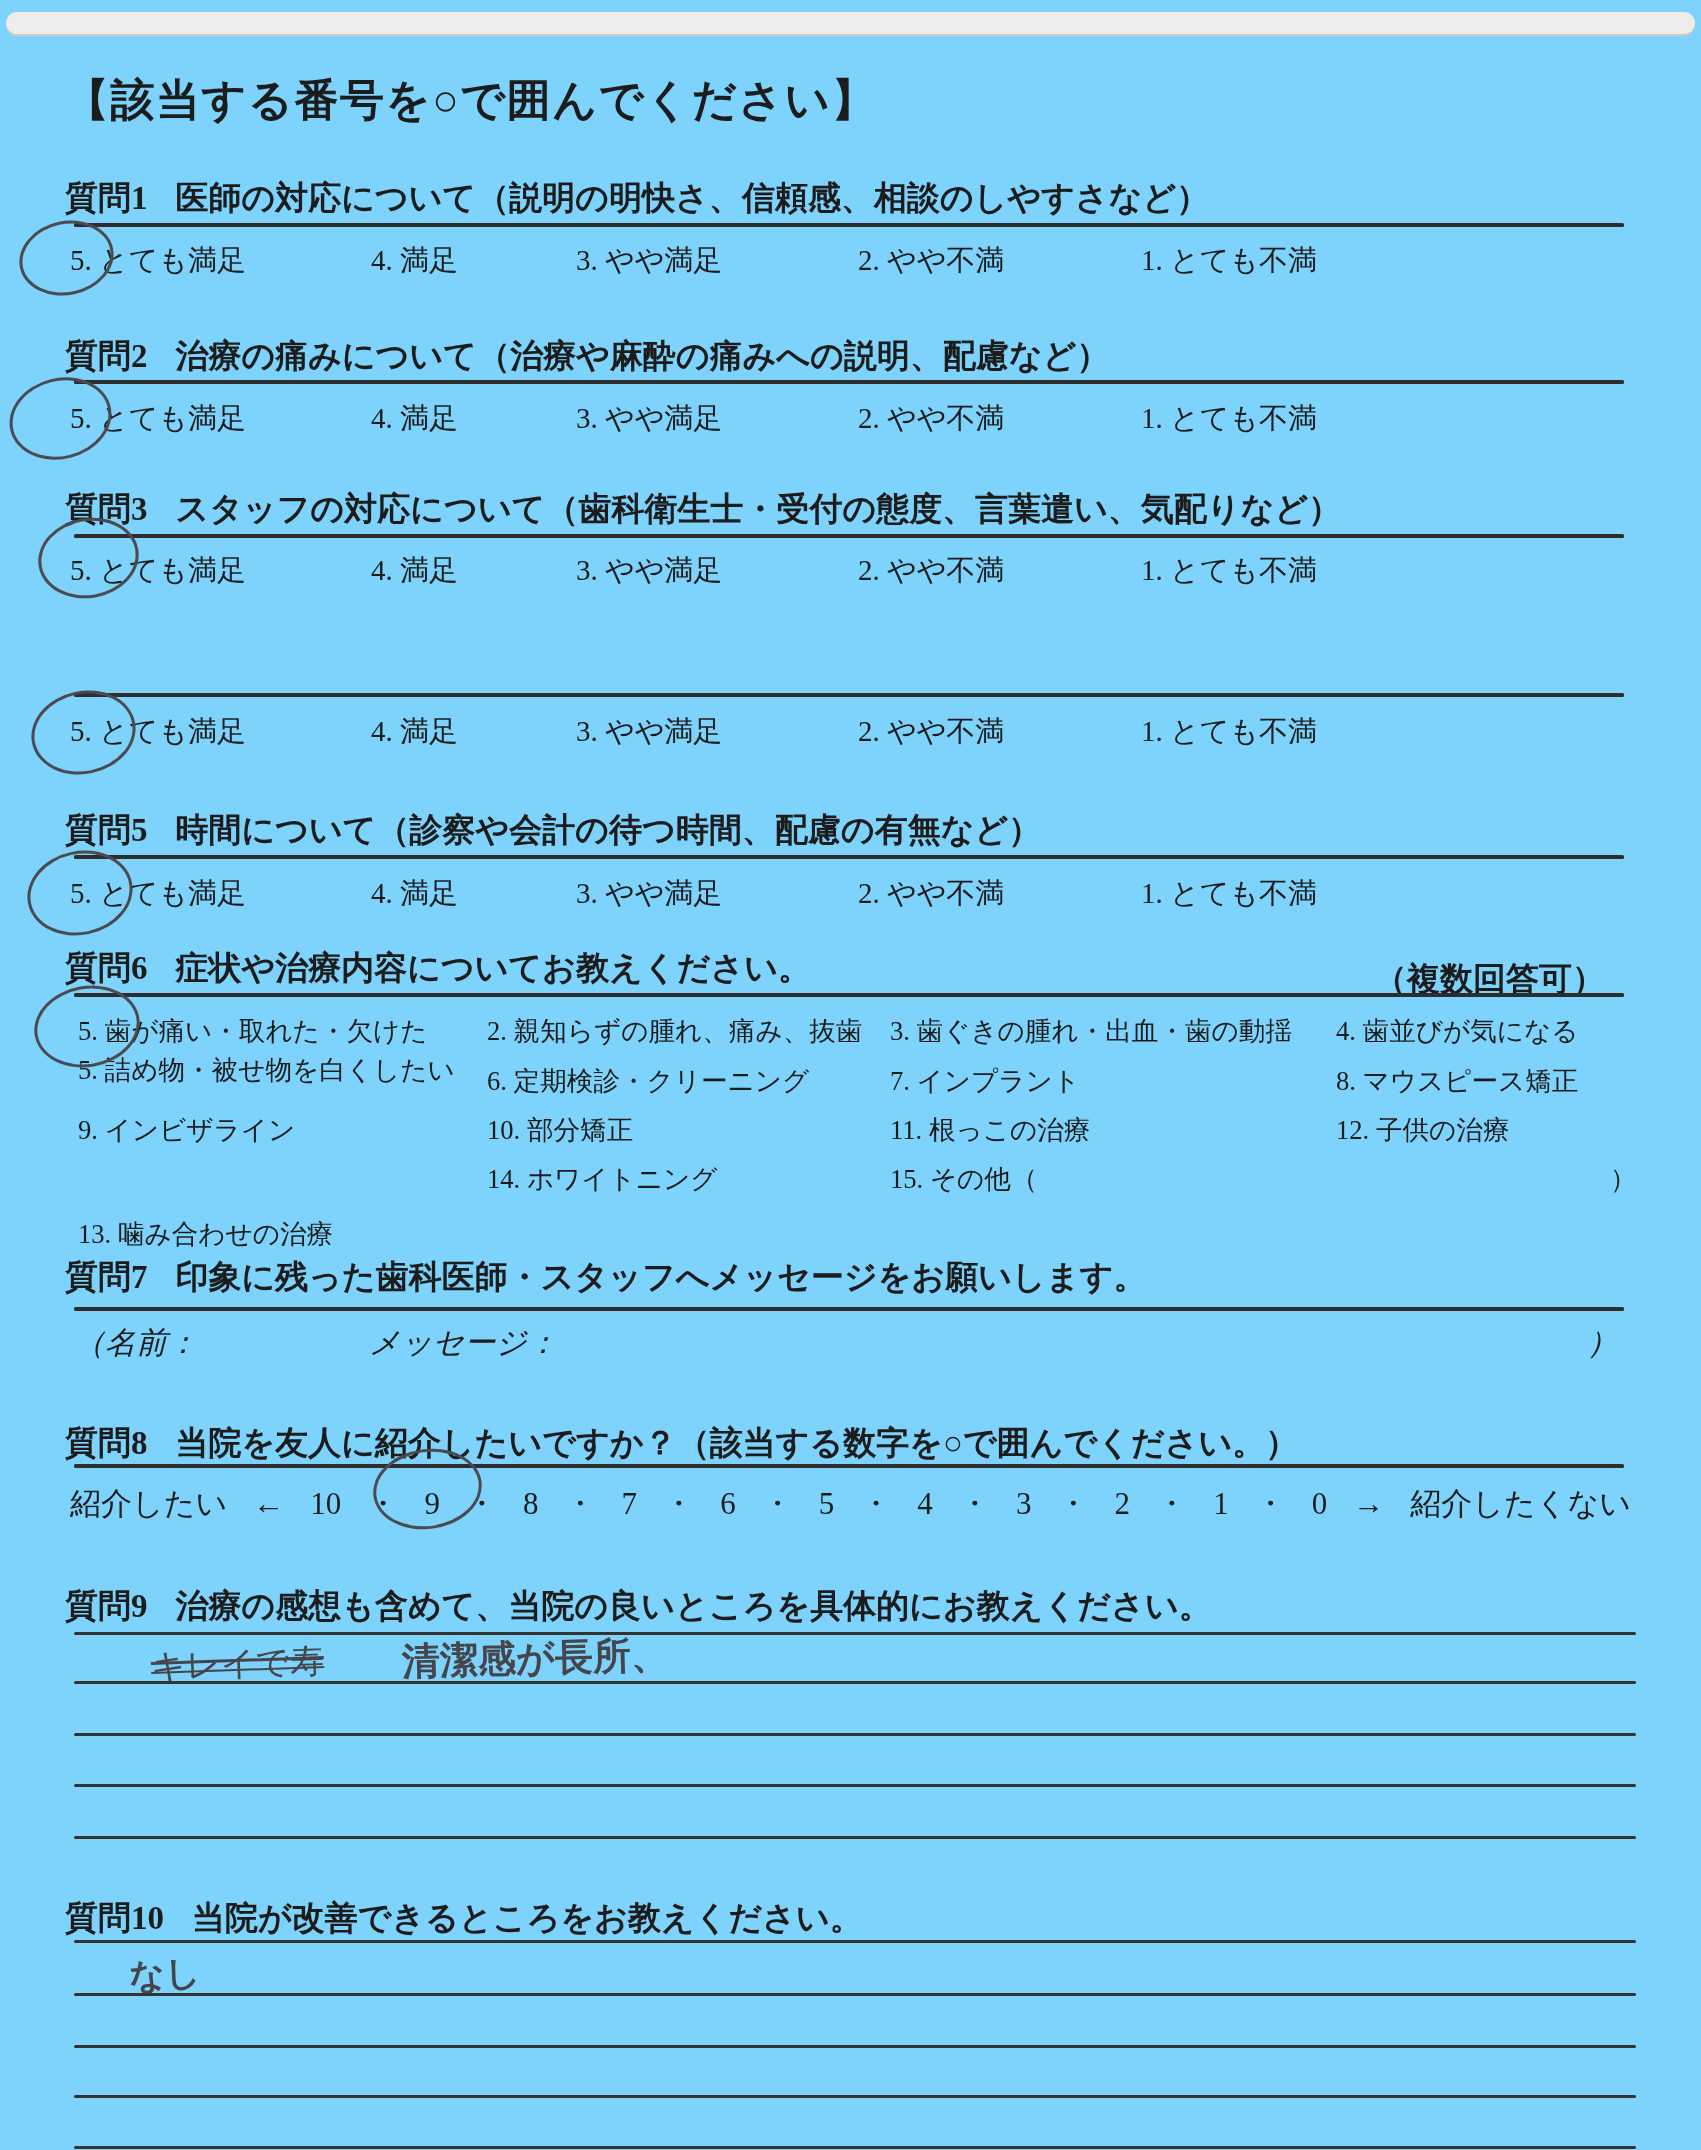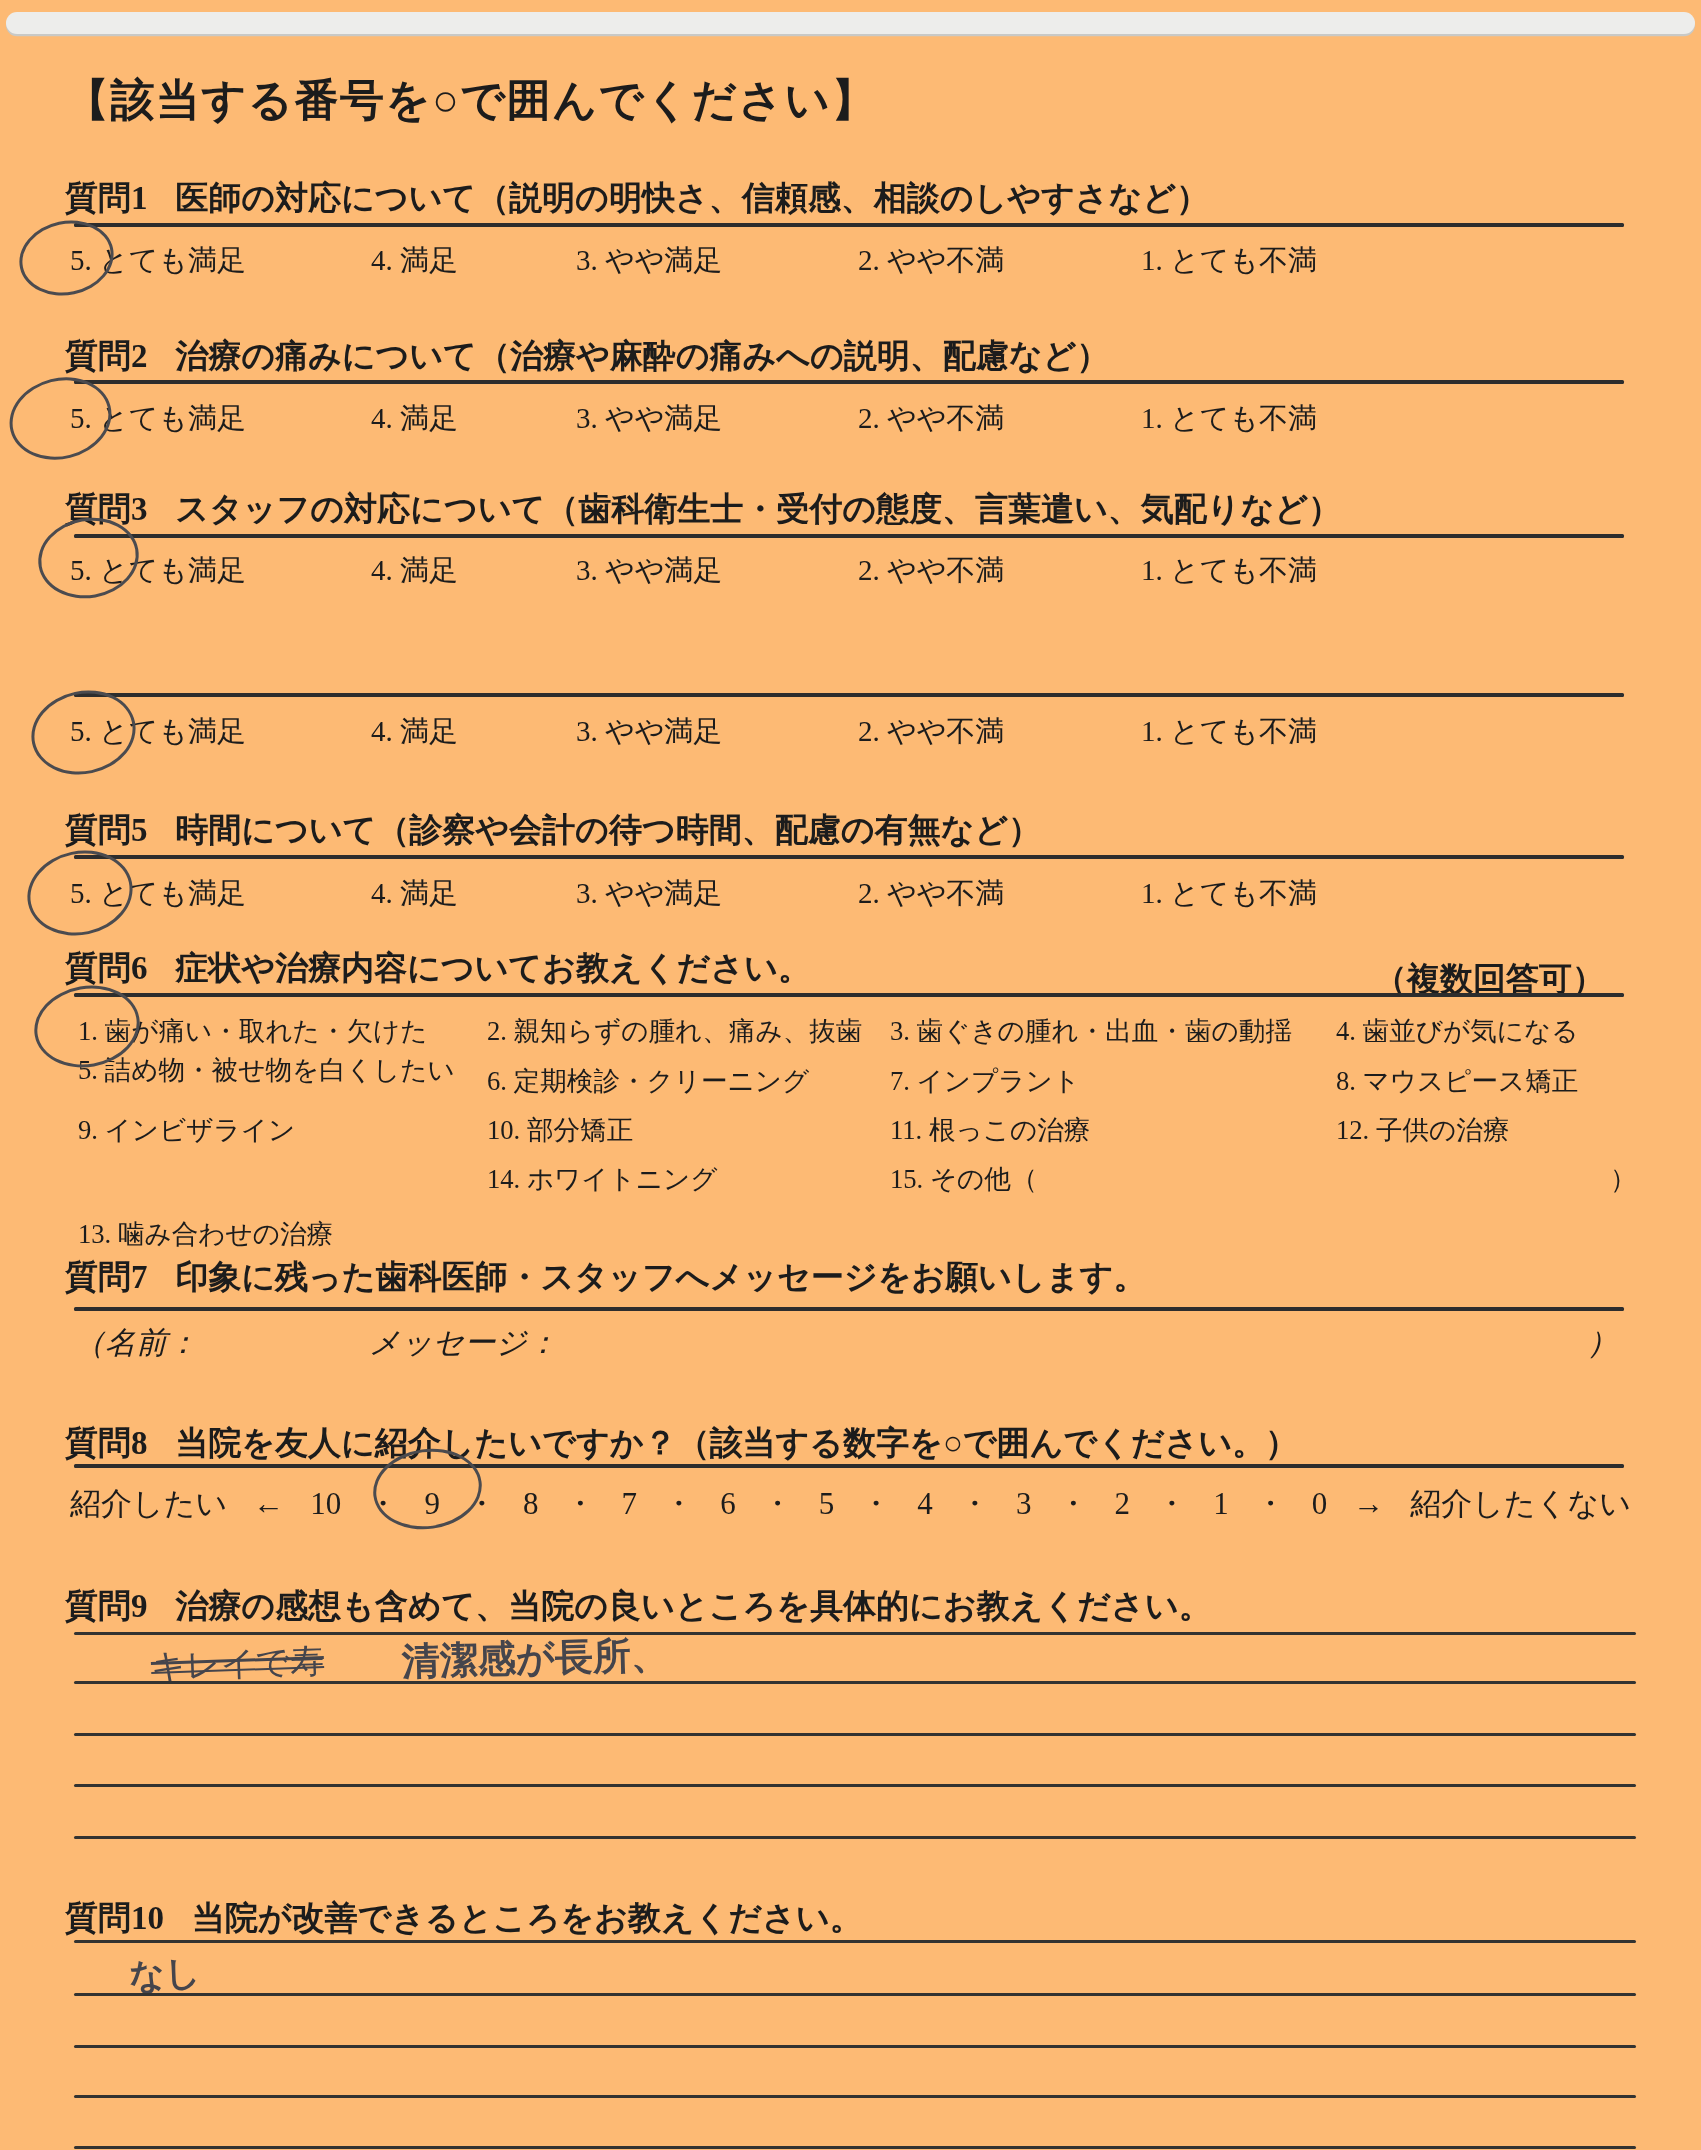--- a/index.html
+++ b/index.html
@@ -1,20 +1,20 @@
 <!DOCTYPE html>
 <html style="font-size:11.8px"><head>
 <meta charset="utf-8">
 <style>
   html,body{margin:0;padding:0;background:#ffffff;}
   .page{
     position:relative;
     width:1701px;
     height:2151px;
-    background:#fdba74;
+    background:#7dd3fc;
     overflow:hidden;
     font-family:"Liberation Serif","DejaVu Serif",serif;
     color:#1c1c1c;
   }
   .abs{position:absolute;font-style:italic;}
   .scan-bar{
     position:absolute;
     left:5.9px; top:11.8px; width:1689px; height:22px;
     background:#ededeb;
     border-radius:11.8px;
@@ -155,21 +155,21 @@
   <span class="opt" style="left:858px;top:874px">2. やや不満</span>
   <span class="opt" style="left:1141px;top:874px">1. とても不満</span>
   <div class="circle" style="left:26.6px;top:851px;width:100px;height:78px;transform:rotate(-12deg)"></div>
 
   <div class="qheader" style="top:946px">
     <span class="qno">質問6</span><span>症状や治療内容についてお教えください。</span>
   </div>
   <span class="qheader" style="top:957px;left:auto;right:96px">（複数回答可）</span>
   <div class="rule" style="top:993px"></div>
 
-  <span class="q6item" style="left:78px;top:1013px">1. 歯が痛い・取れた・欠けた</span>
+  <span class="q6item" style="left:78px;top:1013px">5. 歯が痛い・取れた・欠けた</span>
   <span class="q6item" style="left:487px;top:1013px">2. 親知らずの腫れ、痛み、抜歯</span>
   <span class="q6item" style="left:890px;top:1013px">3. 歯ぐきの腫れ・出血・歯の動揺</span>
   <span class="q6item" style="left:1336px;top:1013px">4. 歯並びが気になる</span>
 
   <span class="q6item" style="left:78px;top:1052px">5. 詰め物・被せ物を白くしたい</span>
   <span class="q6item" style="left:487px;top:1063px">6. 定期検診・クリーニング</span>
   <span class="q6item" style="left:890px;top:1063px">7. インプラント</span>
   <span class="q6item" style="left:1336px;top:1063px">8. マウスピース矯正</span>
 
   <span class="q6item" style="left:78px;top:1112px">9. インビザライン</span>

